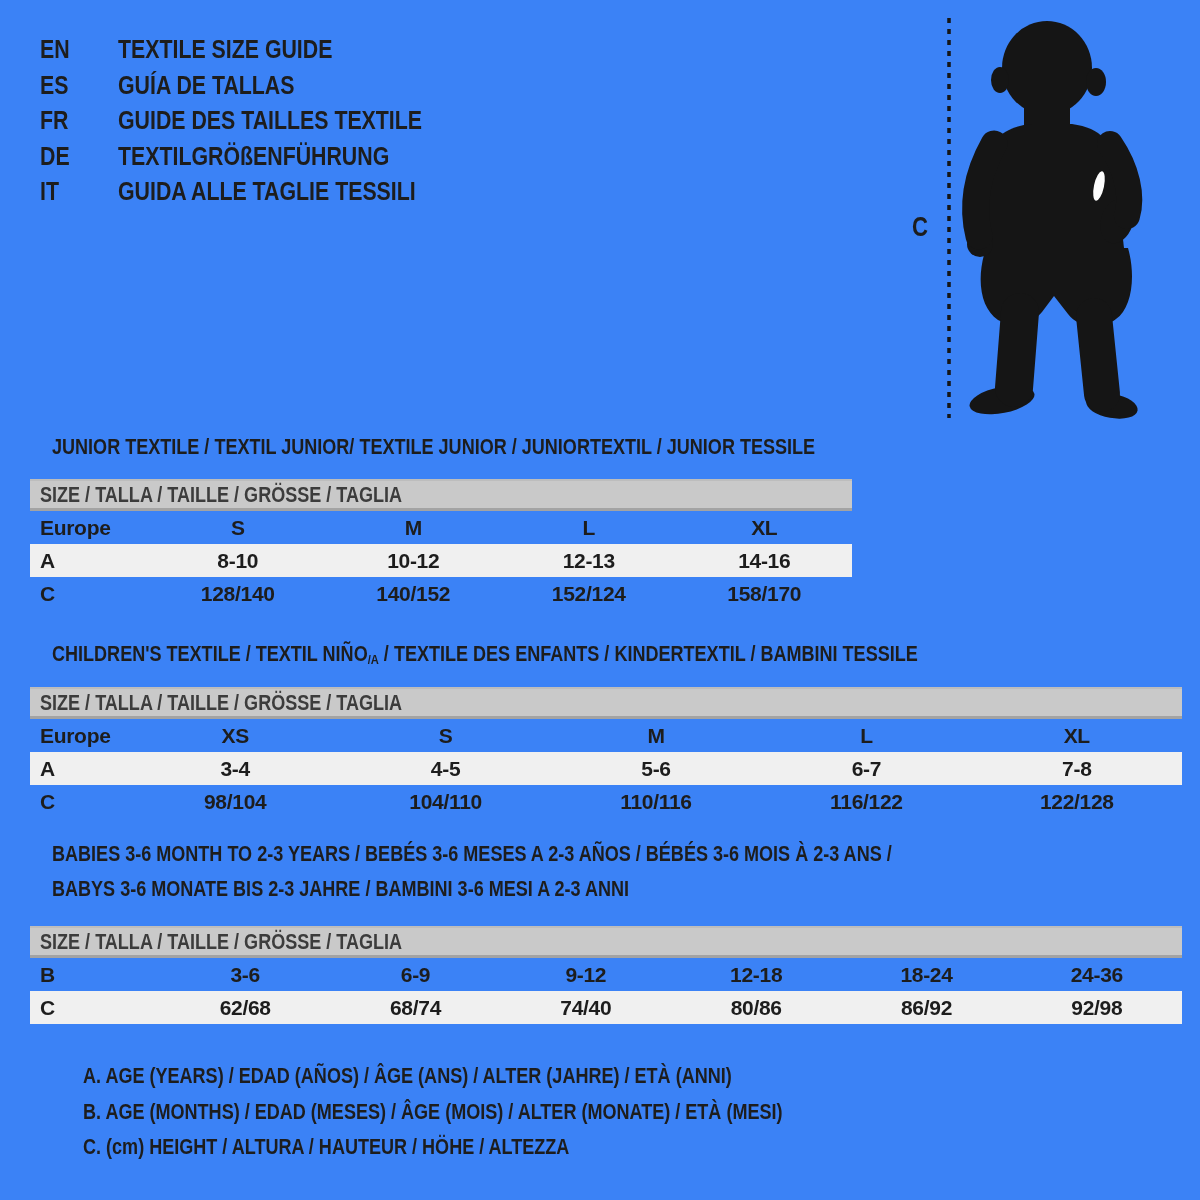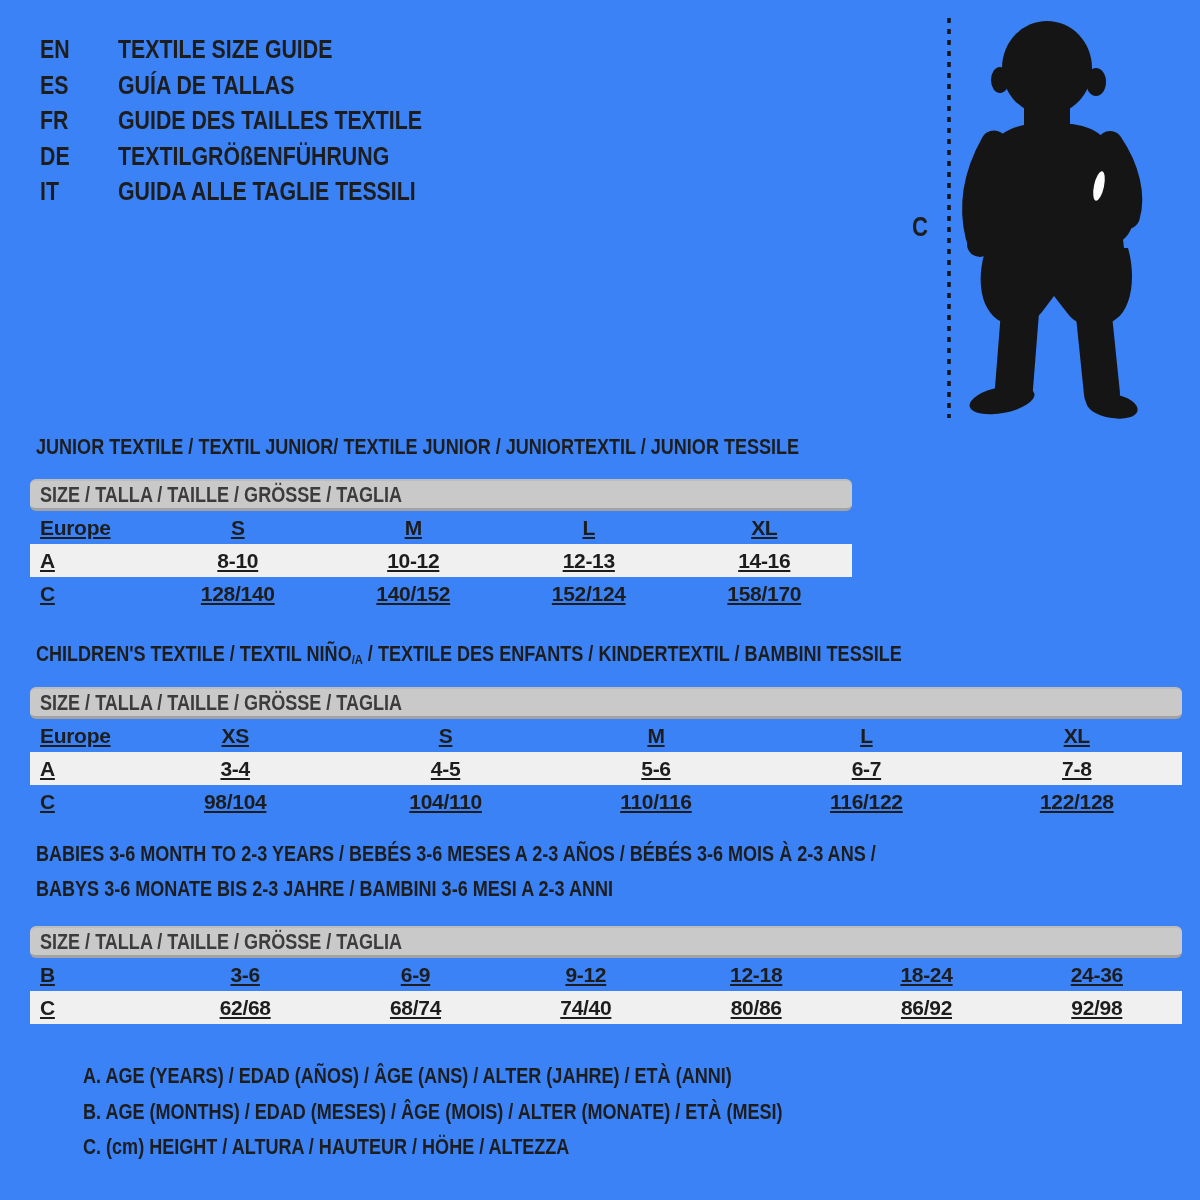--- a/index.html
+++ b/index.html
@@ -20,44 +20,44 @@
   
   .lang-block{position:absolute;left:40px;top:30px;}
   .lang-row{position:relative;height:35.5px;}
   .lang-code{position:absolute;left:0;top:4px;font-size:26px;font-weight:bold;}
   .lang-title{position:absolute;left:78px;top:4px;font-size:26px;font-weight:bold;}
   
   .dash-line{position:absolute;left:944px;top:16px;}
   .c-label{position:absolute;left:912px;top:212px;font-size:27px;font-weight:bold;}
   .toddler{position:absolute;left:962px;top:16px;overflow:visible;}
   
-  .sec-title{position:absolute;left:36px;font-size:22px;font-weight:bold;}
+  .sec-title{position:absolute;left:52px;font-size:22px;font-weight:bold;}
   .sub{font-size:0.62em;vertical-align:-0.2em;}
   
   .table{position:absolute;left:30px;}
   .t1{width:822px;}
   .t2,.t3{width:1152px;}
   .band{
     height:32px;box-sizing:border-box;
     background:#c9c9c9;color:#3c3c3c;
     border-top:2px solid #bdbdbd;
     border-bottom:3px solid #a3a3a3;
     display:flex;align-items:center;
     padding-left:10px;
-    font-size:22px;font-weight:bold;border-radius:6px;
+    font-size:22px;font-weight:bold;
   }
   .trow{
     display:grid;height:33px;align-items:center;
     font-size:21px;font-weight:bold;letter-spacing:-0.3px;
   }
   .t1 .trow{grid-template-columns:120px repeat(4,1fr);}
   .t2 .trow{grid-template-columns:100px repeat(5,1fr);}
   .t3 .trow{grid-template-columns:130px repeat(6,1fr);}
   .trow.alt{background:#f0f0f0;}
-  .cell{text-align:center;text-decoration:underline;}
+  .cell{text-align:center;}
   .cell.rowlabel{text-align:left;padding-left:10px;}
   
   .footnotes{position:absolute;left:40px;top:1063px;margin-left:43px;}
   .footnote-line{height:35.5px;font-size:22px;font-weight:bold;}
 </style>
 </head>
 <body>
 
 <div id="canvas">
 

